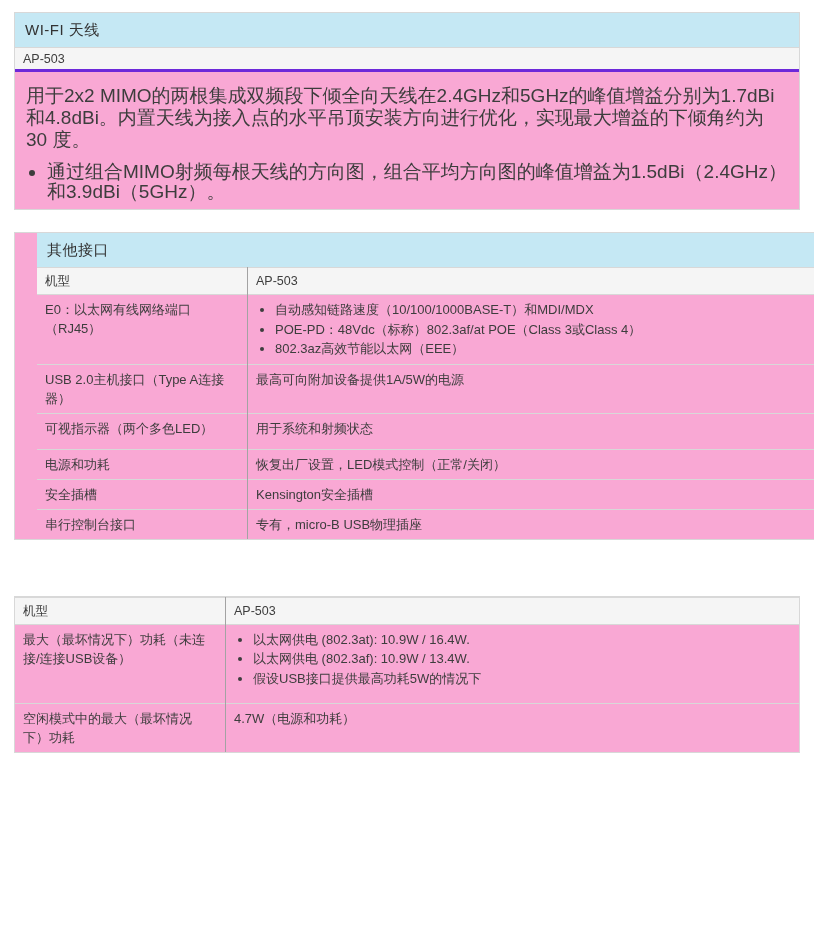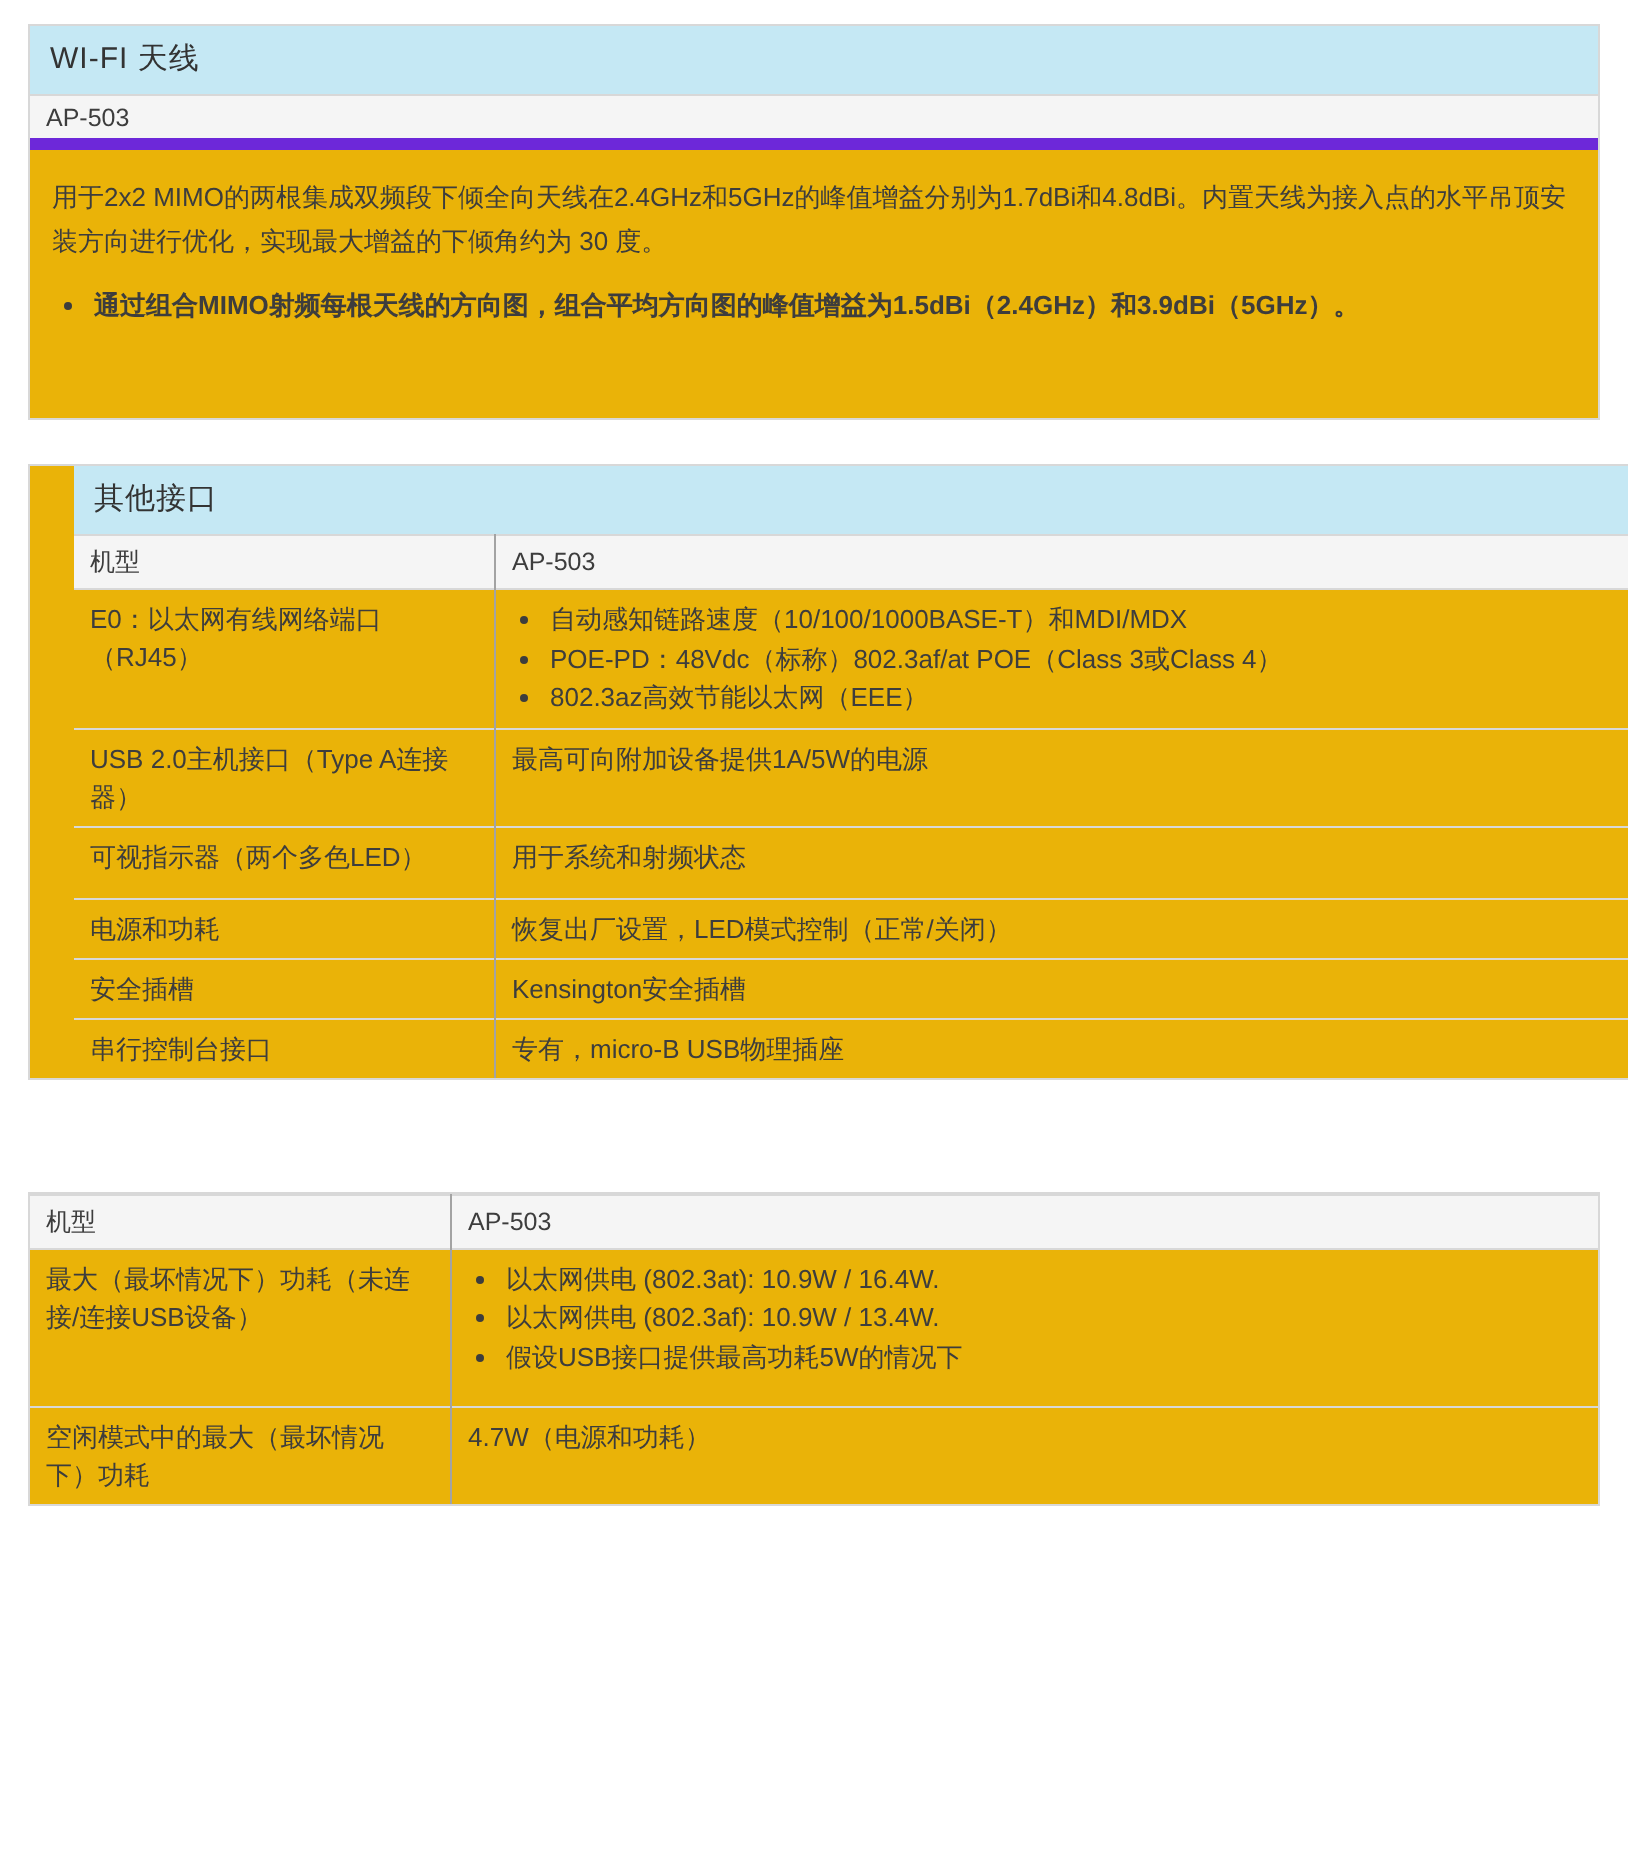--- a/index.html
+++ b/index.html
@@ -11,21 +11,21 @@
   }
   .page {
     width: 814px;
     padding-top: 12px;
     box-sizing: border-box;
   }
   .spec-section {
     width: 784px;
     margin-left: 14px;
     border: 1px solid #d8d8d8;
-    background: #eab308;
+    background: #f9a8d4;
   }
   .sec-gap22 { margin-top: 22px; padding-left: 22px; }
   .sec-gap56 { margin-top: 56px; }
 
   .sec-header {
     background: #c5e8f4;
     height: 34px;
     line-height: 34px;
     padding: 0 10px;
     font-size: 15px;
@@ -35,34 +35,33 @@
   .model-bar {
     background: #f5f5f5;
     border-top: 1px solid #d8d8d8;
     height: 22px;
     box-sizing: border-box;
     padding: 3px 8px 0 8px;
     font-size: 12.5px;
     line-height: 17px;
   }
   .sec-body {
-    border-top: 6px solid #6d28d9;
+    border-top: 3px solid #6d28d9;
     height: 140px;
     box-sizing: border-box;
     padding: 13px 12px 0 11px;
-    font-size: 13px;
+    font-size: 19px;
   }
   .sec-body p {
     margin: 0;
     line-height: 22px;
   }
   .sec-body ul {
     margin: 11px 0 0 0;
     padding-left: 21px;
-    font-weight: bold;
   }
   .sec-body li { line-height: 20px; }
 
   table.spec-table {
     width: 100%;
     border-collapse: collapse;
     font-size: 13px;
     table-layout: fixed;
   }
   table.spec-table td {

